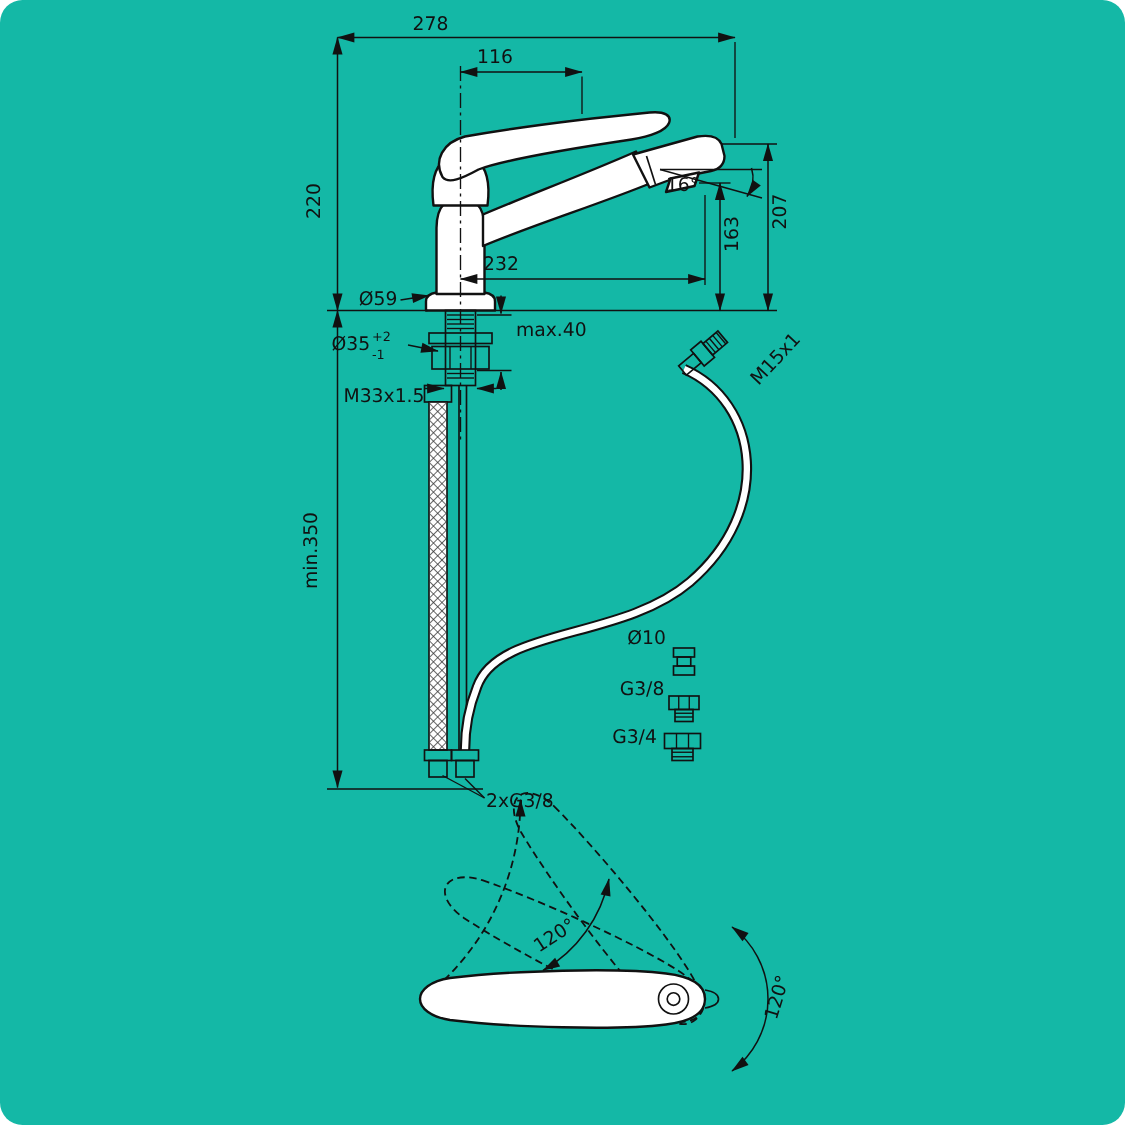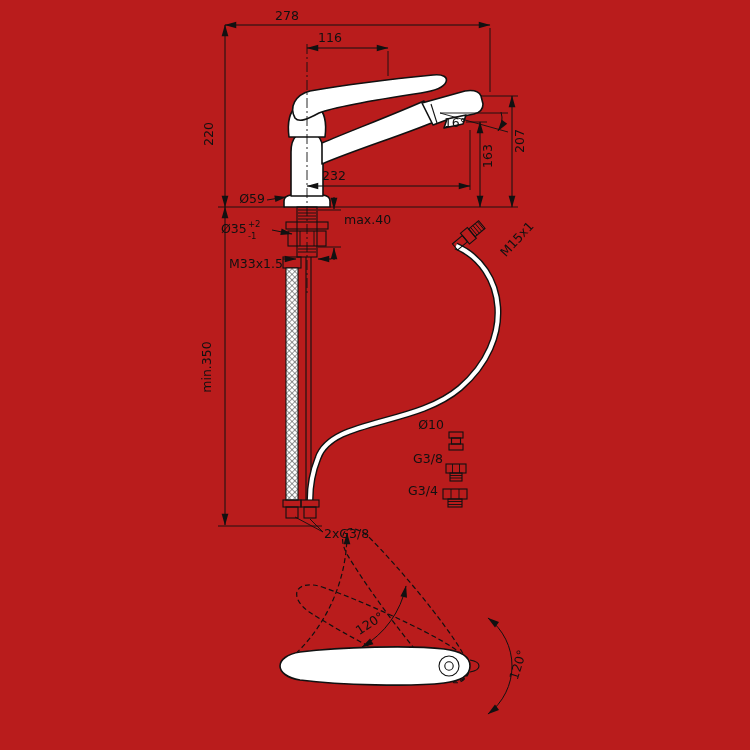--- a/index.html
+++ b/index.html
@@ -1,17 +1,17 @@
 <!DOCTYPE html>
 <html><head>
 <meta charset="utf-8">
 <style>
   html,body{margin:0;padding:0;background:#fff;}
-  .frame{position:relative;width:750px;height:750px;background:#b91c1c;overflow:hidden;
-         font-family:"DejaVu Sans", sans-serif;}
+  .frame{position:relative;width:750px;height:750px;background:#14b8a6;overflow:hidden;
+         font-family:"DejaVu Sans", sans-serif;border-radius:15px;}
   svg{display:block;}
   text{fill:#111;font-size:12.5px;font-family:"DejaVu Sans", sans-serif;}
   text.small{font-size:8.5px;}
   .obj{stroke:#111;stroke-width:1.6;fill:#fff;stroke-linejoin:round;}
   .thin{stroke:#111;stroke-width:1.1;fill:none;}
   .dim{stroke:#111;stroke-width:1;fill:none;}
   .ext{stroke:#111;stroke-width:0.9;fill:none;}
   .ghost{stroke:#111;stroke-width:1.2;fill:none;stroke-dasharray:5 3;}
 </style>
 </head>

